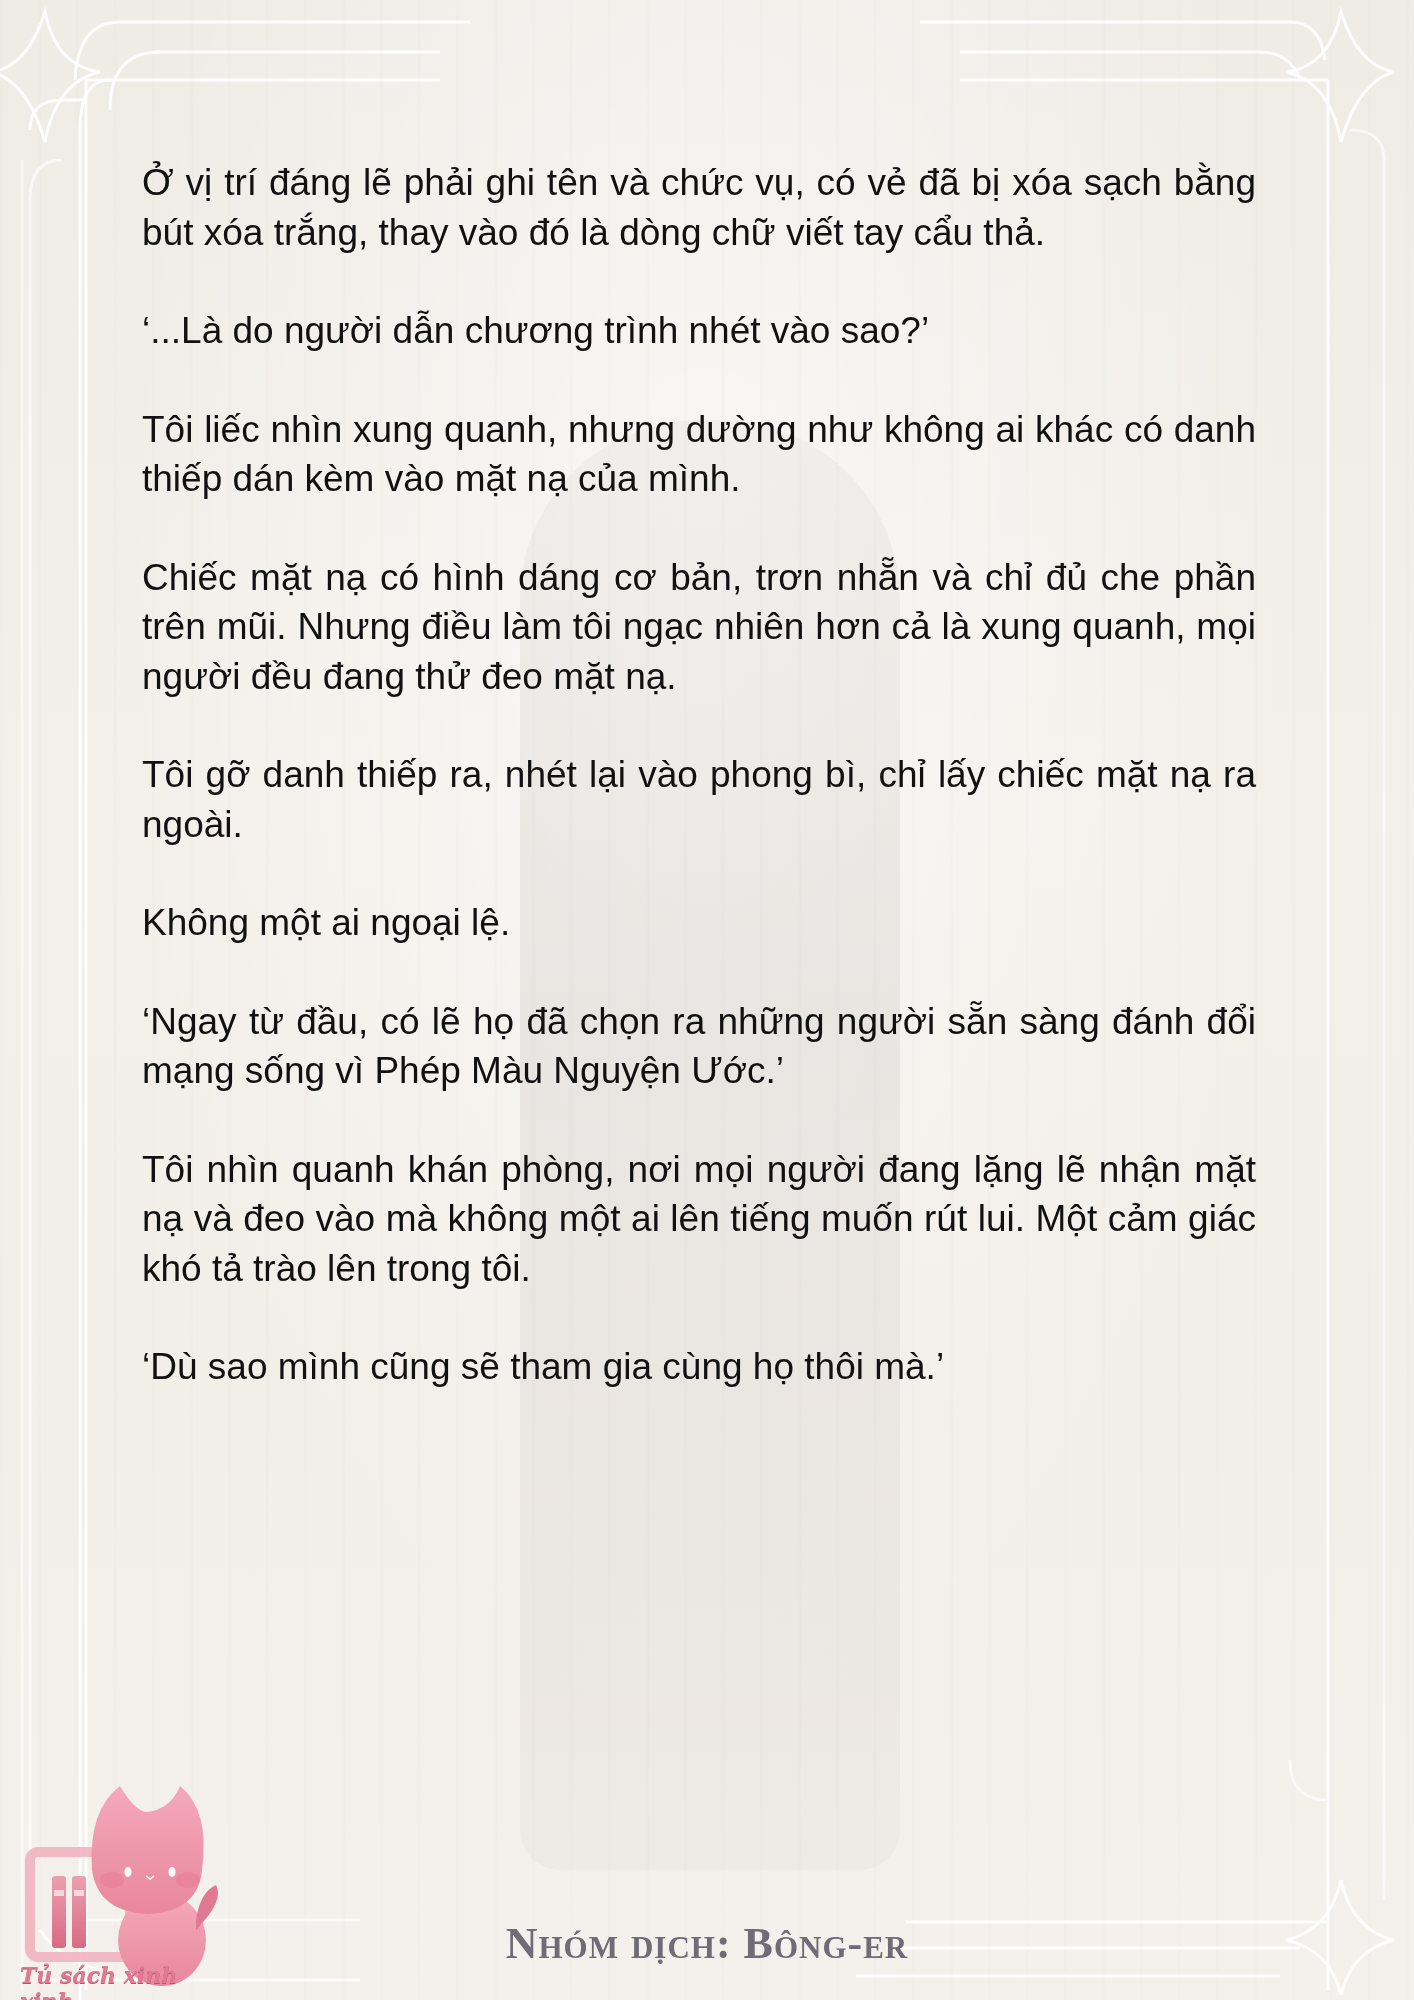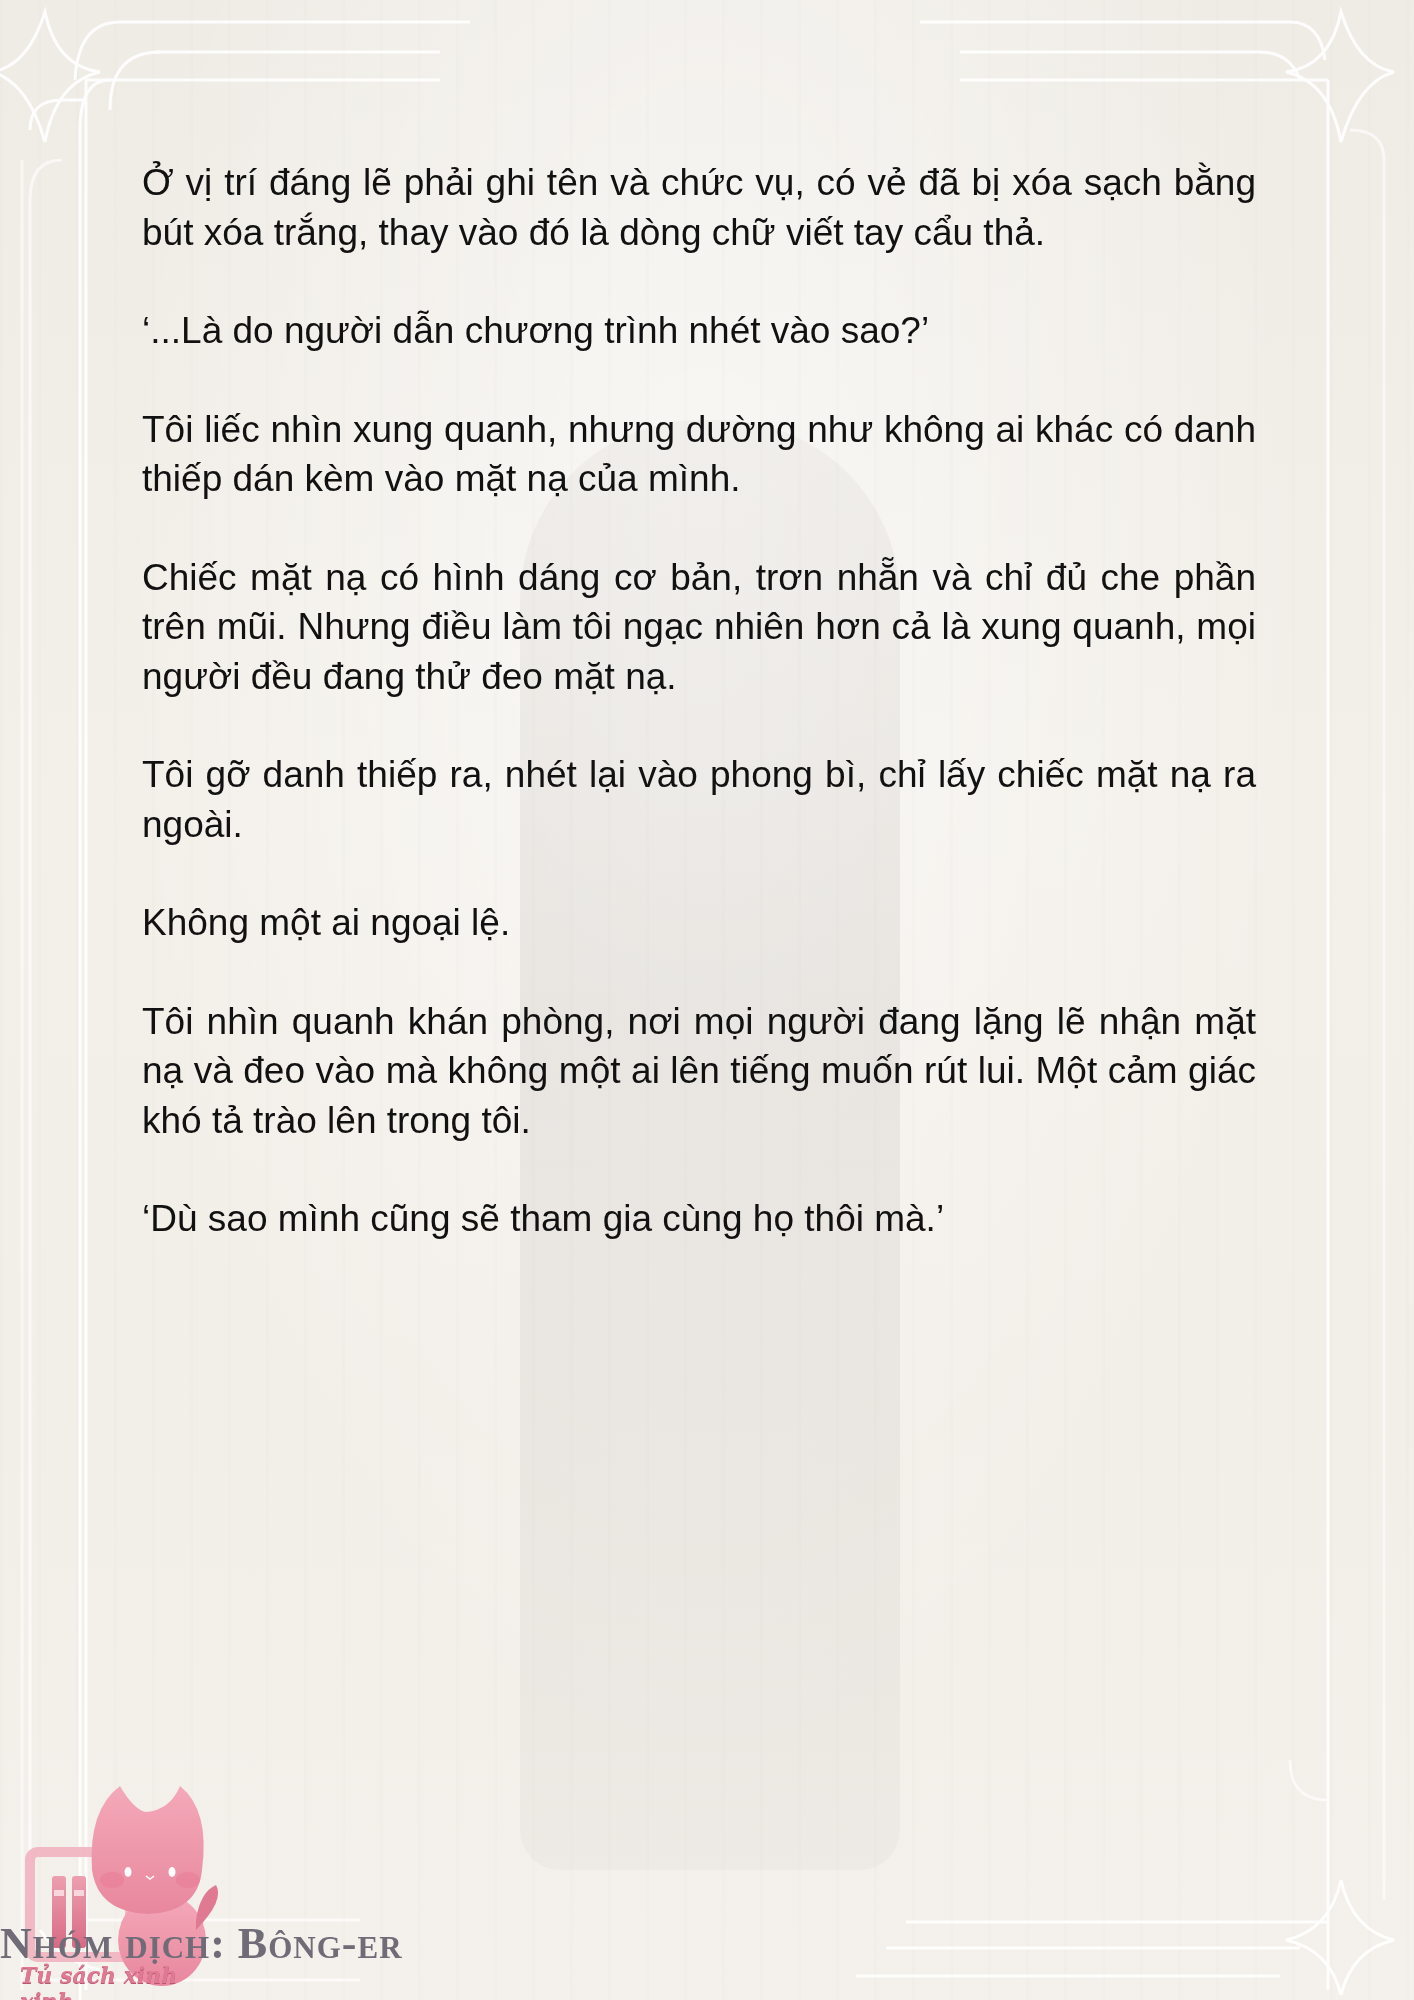--- a/index.html
+++ b/index.html
@@ -52,20 +52,21 @@
       line-height: 49.5px;
       color: #111111;
       text-align: justify;
       text-align-last: left;
     }
     .signature {
       position: absolute;
       left: 0;
       right: 0;
       top: 1918px;
+      text-align: center;
       font-family: "Liberation Serif", "DejaVu Serif", serif;
       font-variant: small-caps;
       font-size: 44px;
       font-weight: bold;
       letter-spacing: 1px;
       color: #6f6c78;
     }
     .logo {
       position: absolute;
       left: 20px;
@@ -130,20 +131,21 @@
   </g>
 </svg>
 
 <div class="content">
   <p class="para">Ở vị trí đáng lẽ phải ghi tên và chức vụ, có vẻ đã bị xóa sạch bằng bút xóa trắng, thay vào đó là dòng chữ viết tay cẩu thả.</p>
   <p class="para">‘...Là do người dẫn chương trình nhét vào sao?’</p>
   <p class="para">Tôi liếc nhìn xung quanh, nhưng dường như không ai khác có danh thiếp dán kèm vào mặt nạ của mình.</p>
   <p class="para">Chiếc mặt nạ có hình dáng cơ bản, trơn nhẵn và chỉ đủ che phần trên mũi. Nhưng điều làm tôi ngạc nhiên hơn cả là xung quanh, mọi người đều đang thử đeo mặt nạ.</p>
   <p class="para">Tôi gỡ danh thiếp ra, nhét lại vào phong bì, chỉ lấy chiếc mặt nạ ra ngoài.</p>
   <p class="para">Không một ai ngoại lệ.</p>
+  <p class="para">‘Ngay từ đầu, có lẽ họ đã chọn ra những người sẵn sàng đánh đổi mạng sống vì Phép Màu Nguyện Ước.’</p>
   <p class="para">Tôi nhìn quanh khán phòng, nơi mọi người đang lặng lẽ nhận mặt nạ và đeo vào mà không một ai lên tiếng muốn rút lui. Một cảm giác khó tả trào lên trong tôi.</p>
   <p class="para">‘Dù sao mình cũng sẽ tham gia cùng họ thôi mà.’</p>
 </div>
 
 <svg class="logo" viewBox="0 0 220 215">
   <defs>
     <linearGradient id="catG" x1="0" y1="0" x2="0" y2="1">
       <stop offset="0" stop-color="#f4a9b9"></stop>
       <stop offset="1" stop-color="#e8879e"></stop>
     </linearGradient>

